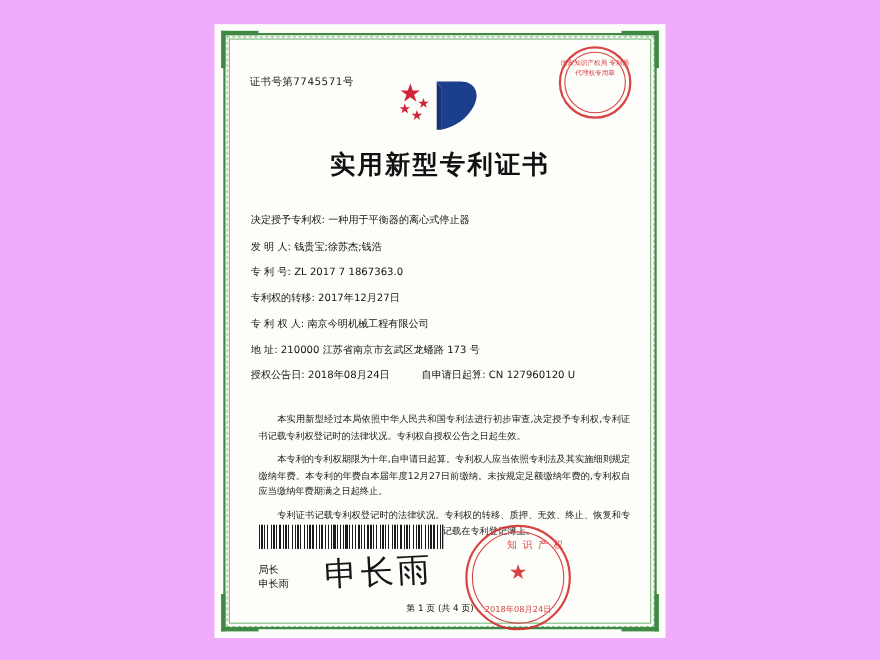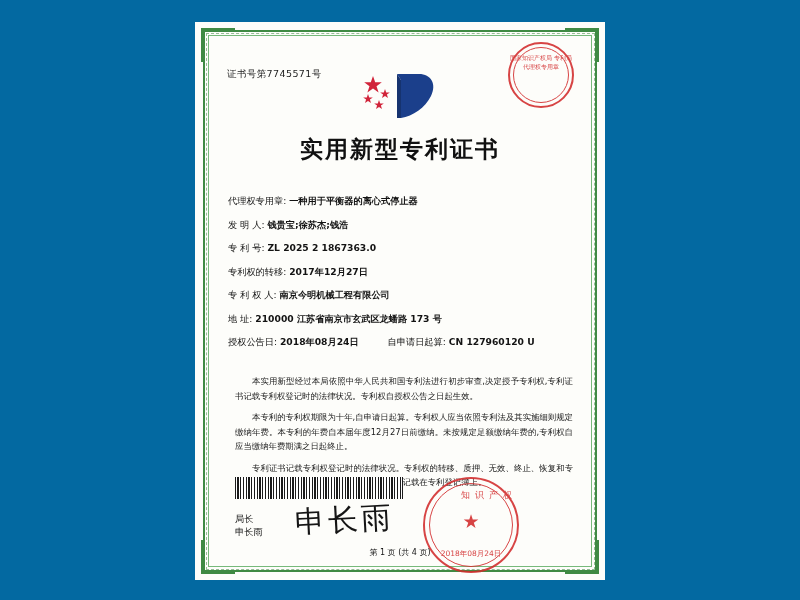--- a/index.html
+++ b/index.html
@@ -7,21 +7,21 @@
     padding: 0;
     width: 800px;
     height: 600px;
     background: #ffffff;
     font-family: "DejaVu Sans", "Liberation Sans", sans-serif;
   }
   #page {
     position: relative;
     width: 800px;
     height: 600px;
-    background: #0369a1;
+    background: #f0abfc;
     overflow: hidden;
   }
   
   .sheet {
     position: absolute;
     left: 195px;
     top: 22px;
     width: 410px;
     height: 558px;
     background: #fdfdfa;
@@ -109,21 +109,20 @@
     line-height: 13px;
     white-space: nowrap;
   }
   .field-label {
     display: inline-block;
     color: #131313;
   }
   .field-value {
     display: inline-block;
     color: #131313;
-    font-weight: bold;
   }
   .grant-row {
     font-size: 9.2px;
     color: #131313;
     margin-bottom: 10px;
     line-height: 13px;
     white-space: nowrap;
   }
   .grant-row .right-part {
     display: inline-block;
@@ -275,30 +274,30 @@
       <polygon points="16,6 18.2,12.2 24.8,12.2 19.5,16.2 21.6,22.4 16,18.5 10.4,22.4 12.5,16.2 7.2,12.2 13.8,12.2" fill="#d1243a"></polygon>
       <polygon points="28,19 29.2,22.4 32.8,22.4 29.9,24.6 31,28 28,25.9 25,28 26.1,24.6 23.2,22.4 26.8,22.4" fill="#d1243a"></polygon>
       <polygon points="22,30 23.2,33.4 26.8,33.4 23.9,35.6 25,39 22,36.9 19,39 20.1,35.6 17.2,33.4 20.8,33.4" fill="#d1243a"></polygon>
       <polygon points="11,24 12.2,27.4 15.8,27.4 12.9,29.6 14,33 11,30.9 8,33 9.1,29.6 6.2,27.4 9.8,27.4" fill="#d1243a"></polygon>
     </svg>
 
     <div class="title">实用新型专利证书</div>
 
     <div class="fields">
       <div class="field-row">
-        <span class="field-label">代理权专用章:</span>
+        <span class="field-label">决定授予专利权:</span>
         <span class="field-value">一种用于平衡器的离心式停止器</span>
       </div>
       <div class="field-row">
         <span class="field-label">发 明 人:</span>
         <span class="field-value">钱贵宝;徐苏杰;钱浩</span>
       </div>
       <div class="field-row">
         <span class="field-label">专 利 号:</span>
-        <span class="field-value">ZL 2025 2 1867363.0</span>
+        <span class="field-value">ZL 2017 7 1867363.0</span>
       </div>
       <div class="field-row">
         <span class="field-label">专利权的转移:</span>
         <span class="field-value">2017年12月27日</span>
       </div>
       <div class="field-row">
         <span class="field-label">专 利 权 人:</span>
         <span class="field-value">南京今明机械工程有限公司</span>
       </div>
       <div class="field-row">

